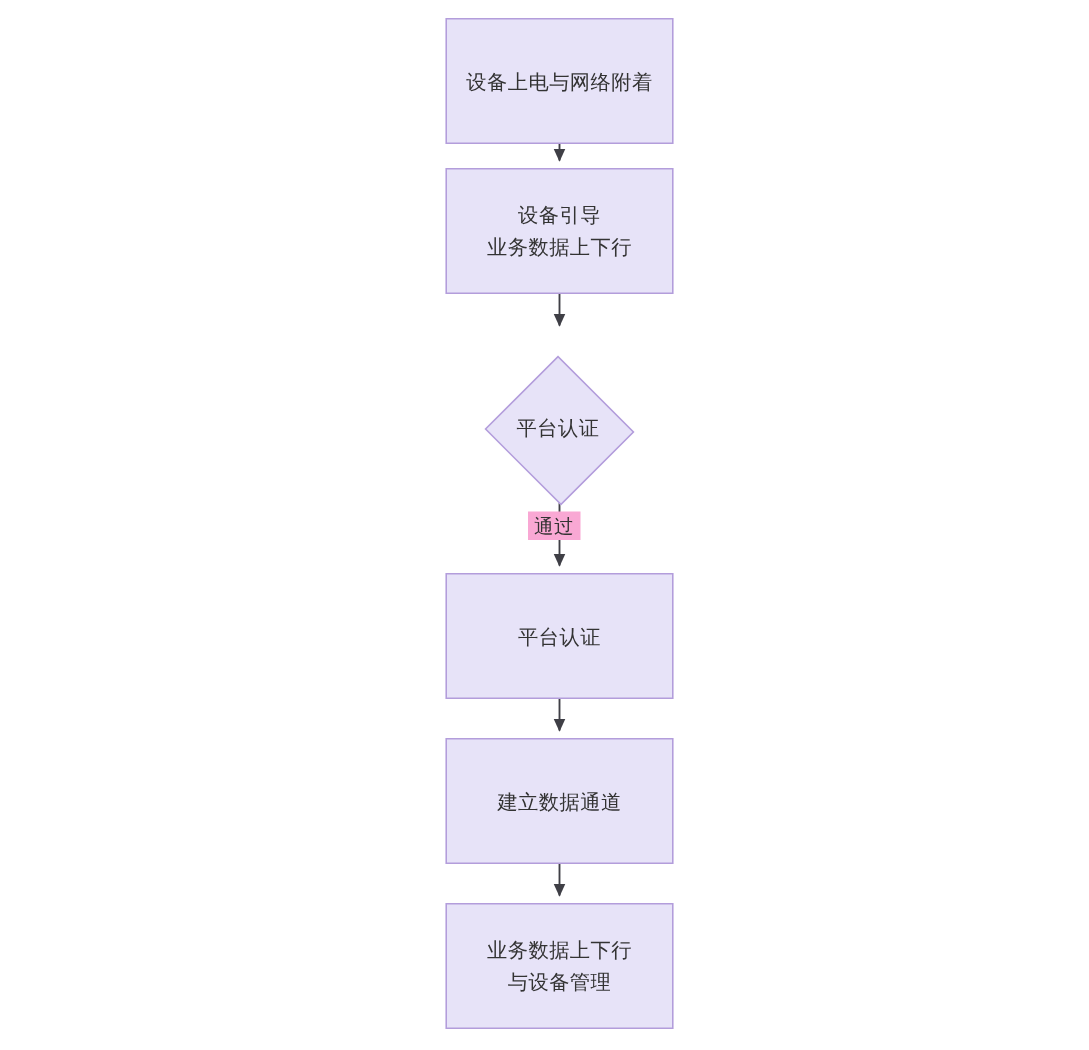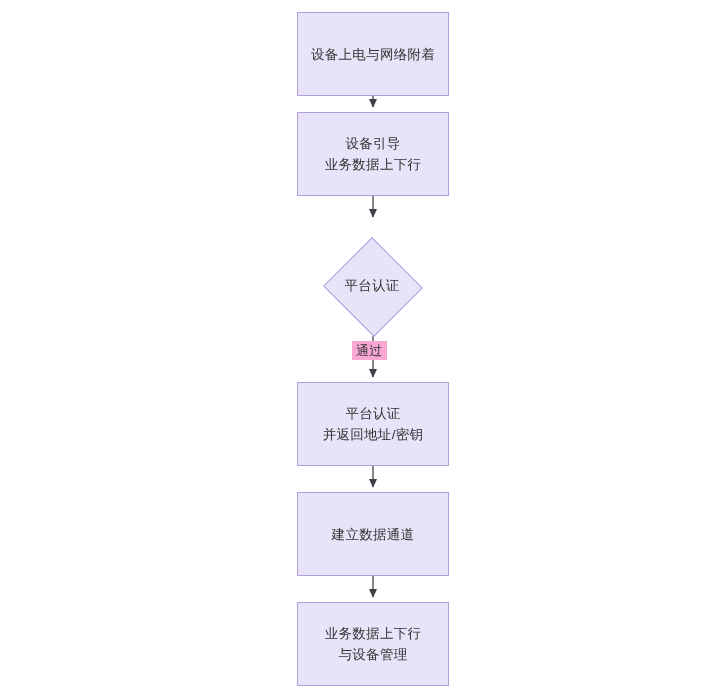--- a/index.html
+++ b/index.html
@@ -135,21 +135,20 @@
 
 <div class="decision-wrap">
   <div class="decision-shape"></div>
   <div class="decision-text">平台认证</div>
 </div>
 
 <div class="edge-label">通过</div>
 
 <div class="node proc proc-4">
   <span>平台认证</span>
-  <span class="line2">并返回地址/密钥</span>
 </div>
 
 <div class="node proc proc-5">
   <span>建立数据通道</span>
 </div>
 
 <div class="node proc proc-6">
   <span>业务数据上下行</span>
   <span class="line2">与设备管理</span>
 </div>

